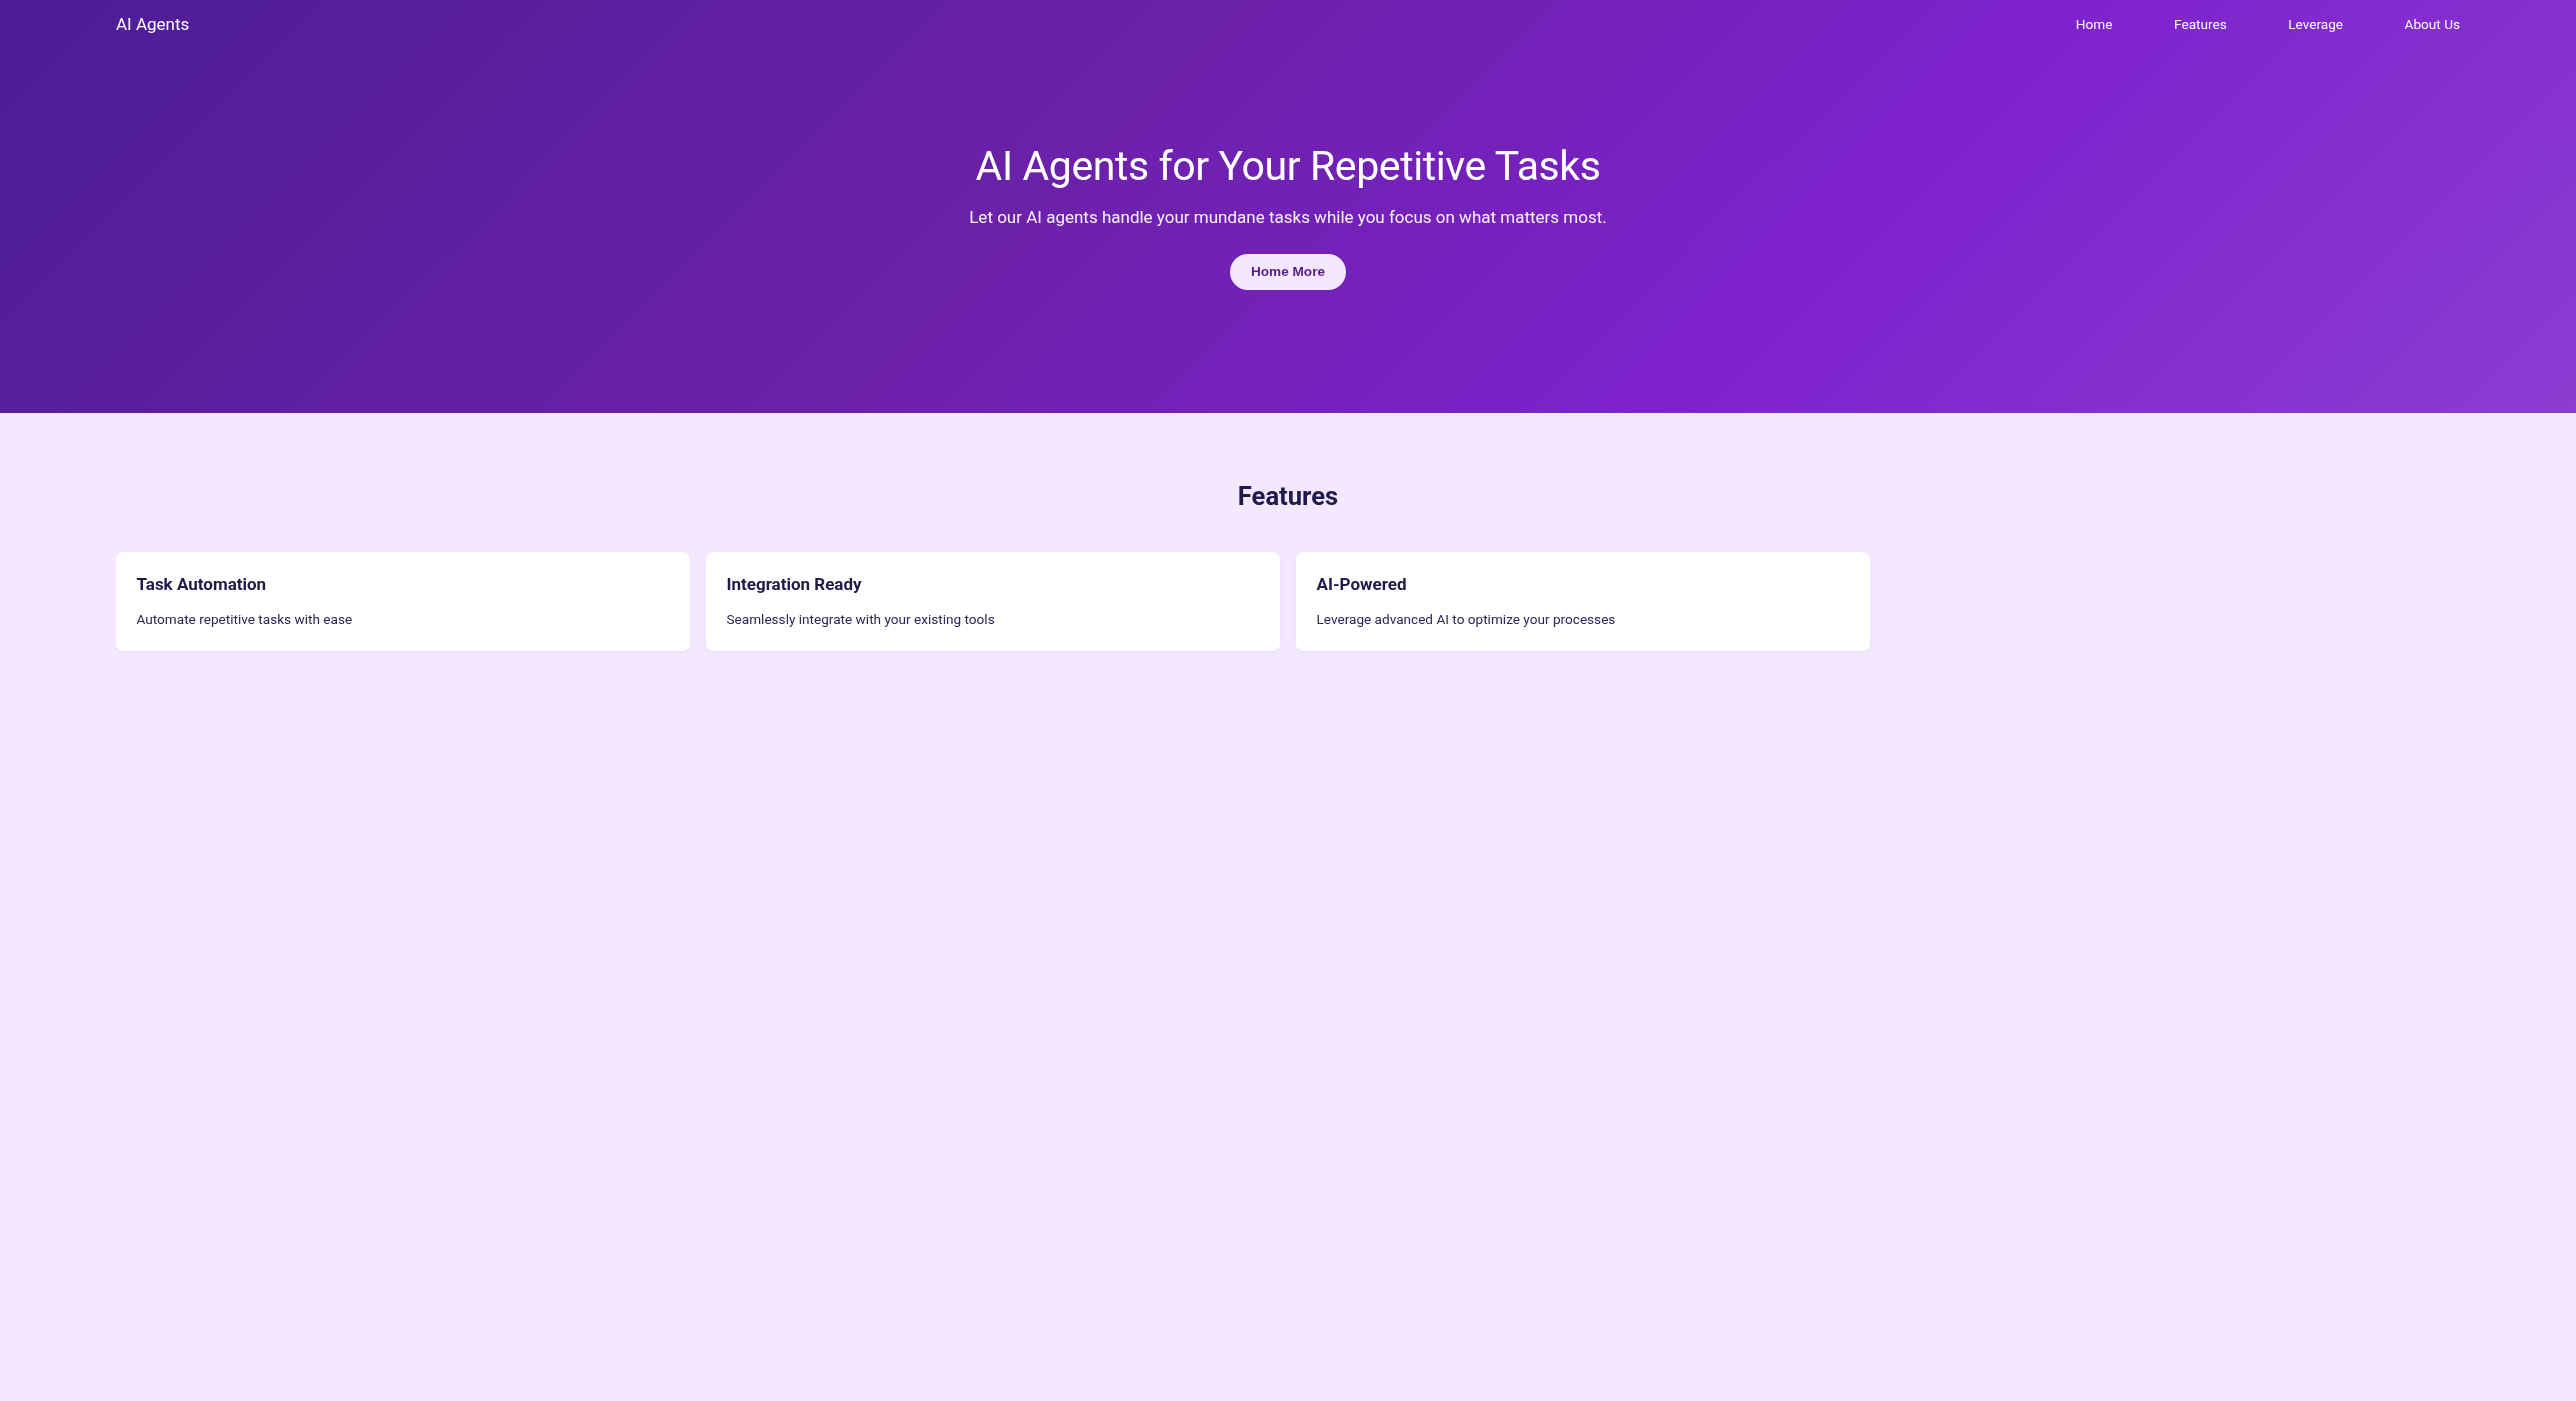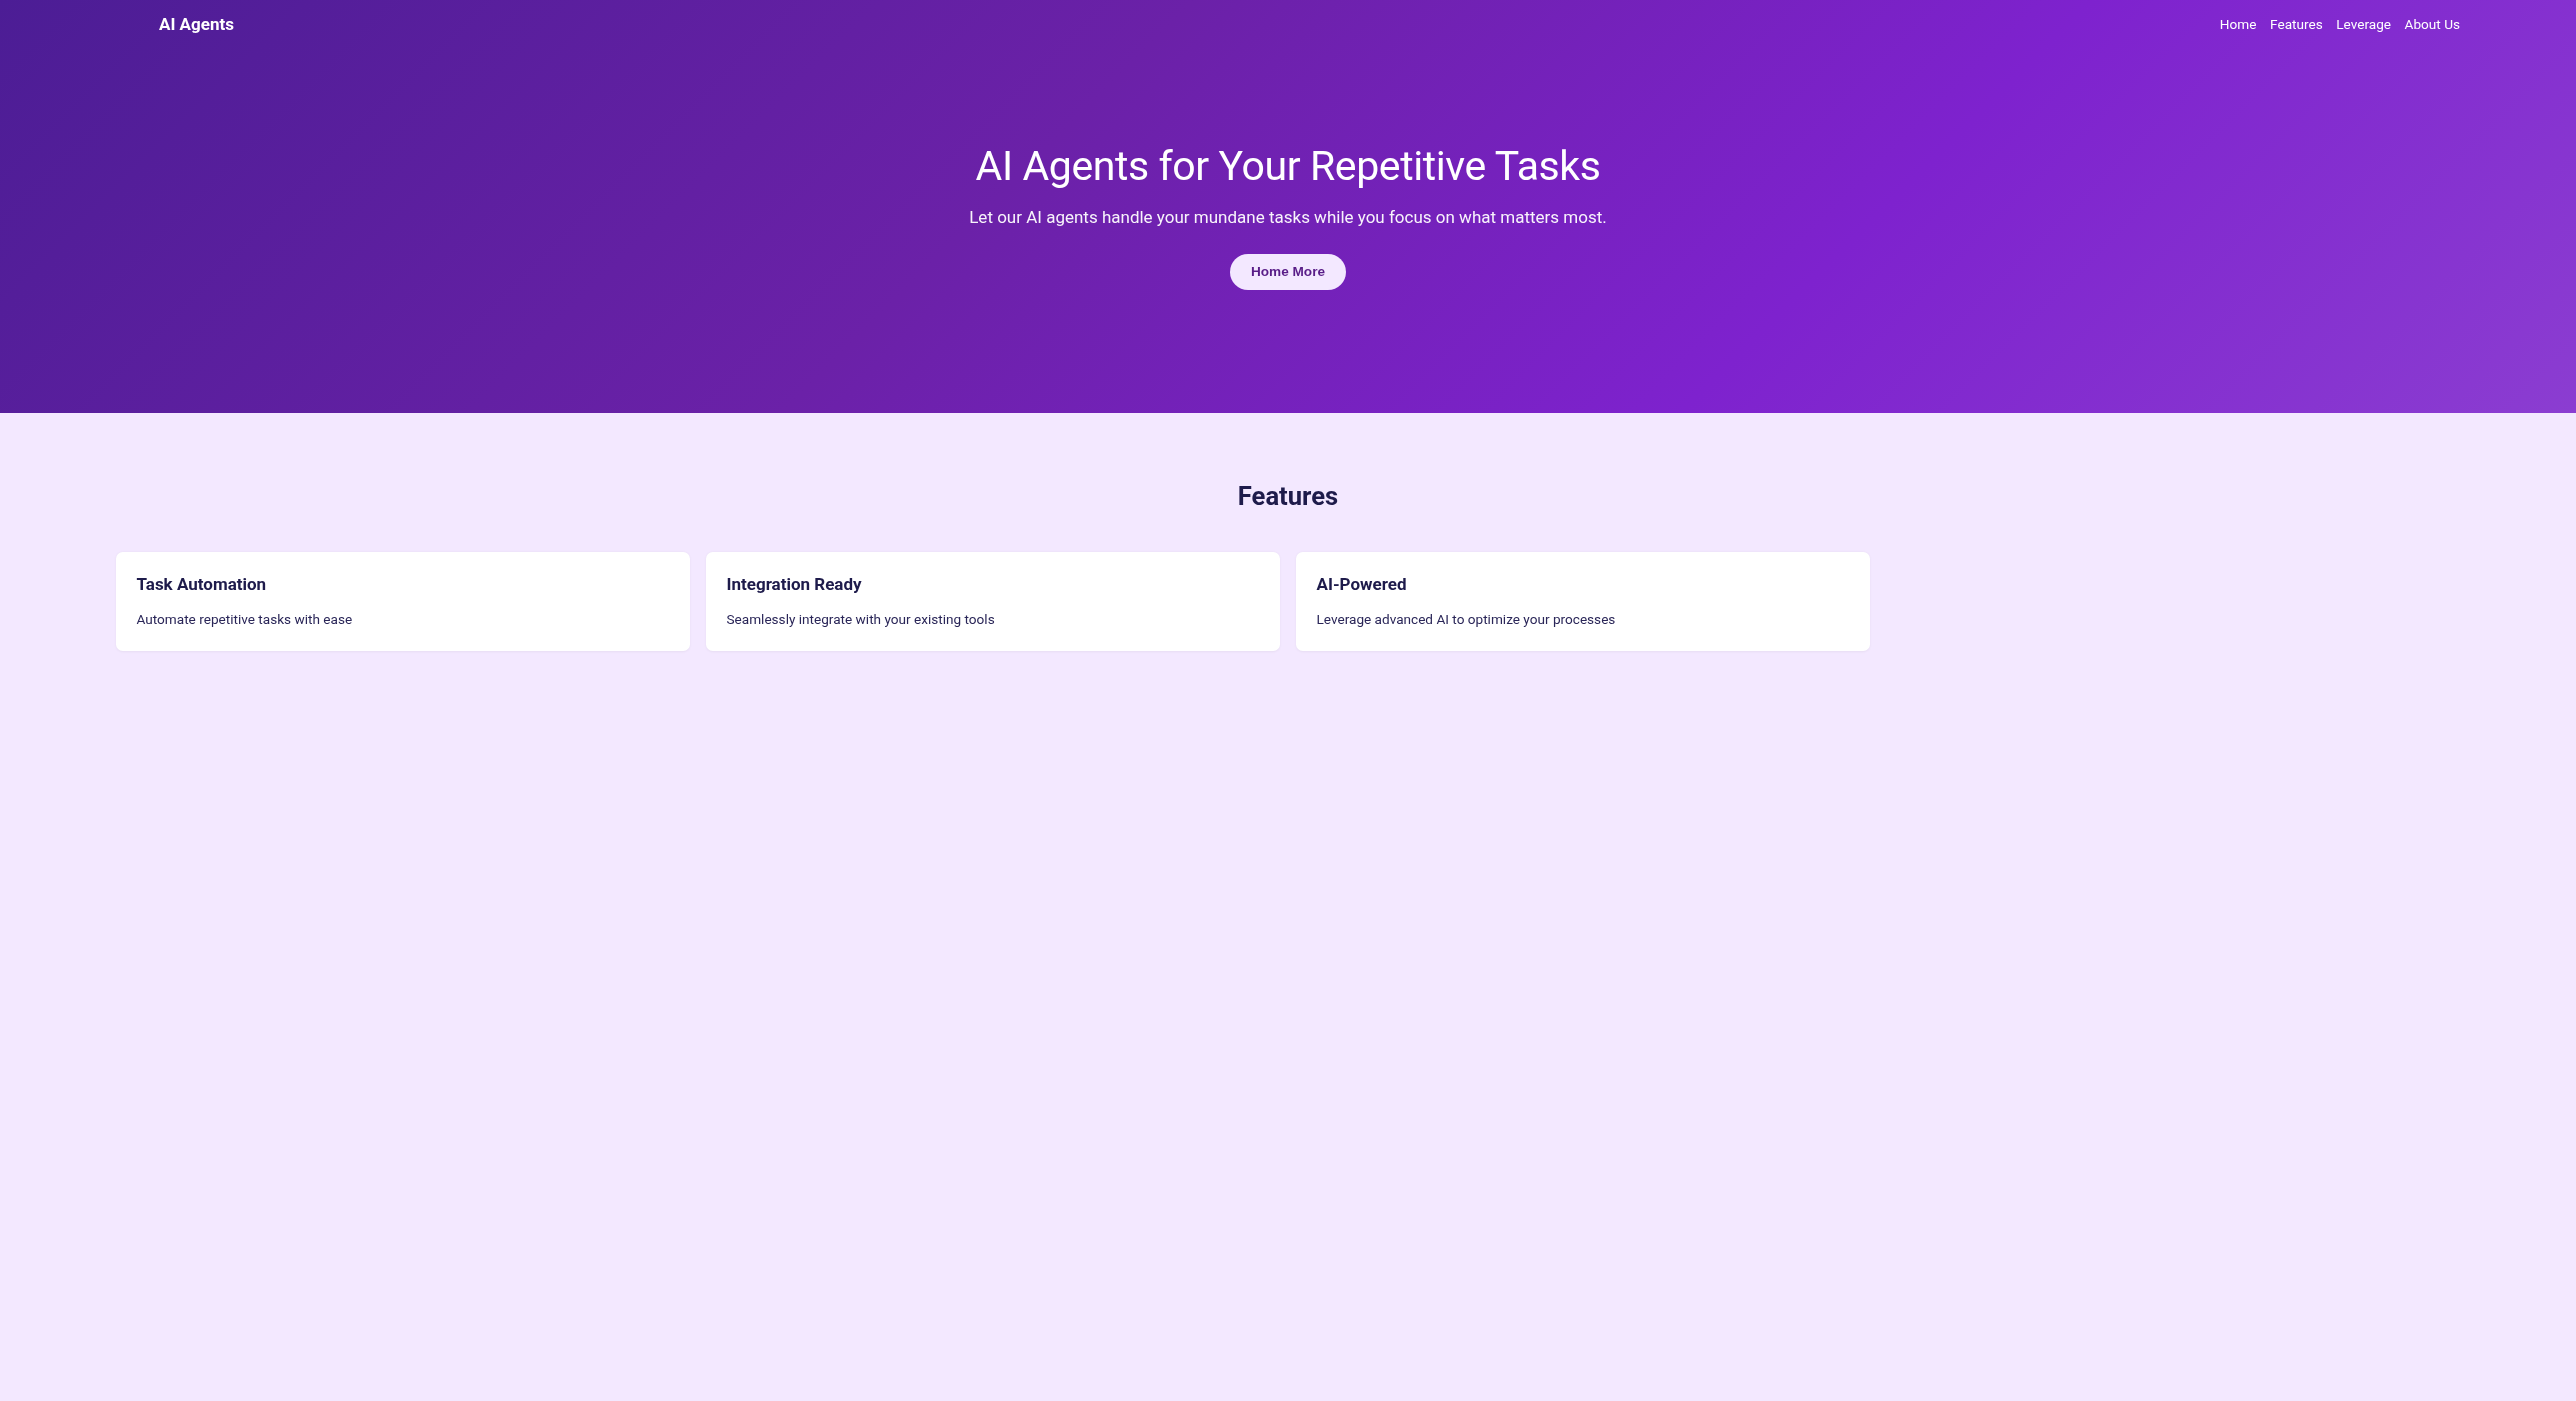--- a/index.html
+++ b/index.html
@@ -17,32 +17,32 @@
       min-height: 413px;
     }
     .nav-bar {
       display: flex;
       justify-content: space-between;
       align-items: center;
       padding: 13.6px 116px;
     }
     .brand {
       font-size: 17px;
-      font-weight: 700;
+      font-weight: 400;
       color: white;
-      margin-left: 43px;
     }
     .nav-links {
       display: flex;
       gap: 13.6px;
     }
     .nav-links a {
       color: white;
       text-decoration: none;
       font-size: 13.6px;
+      margin-left: 48px;
     }
     .hero-content {
       text-align: center;
       padding-top: 95px;
       padding-bottom: 102px;
       padding-left: 20.5px;
       padding-right: 20.5px;
     }
     .hero-title {
       font-size: 41px;

